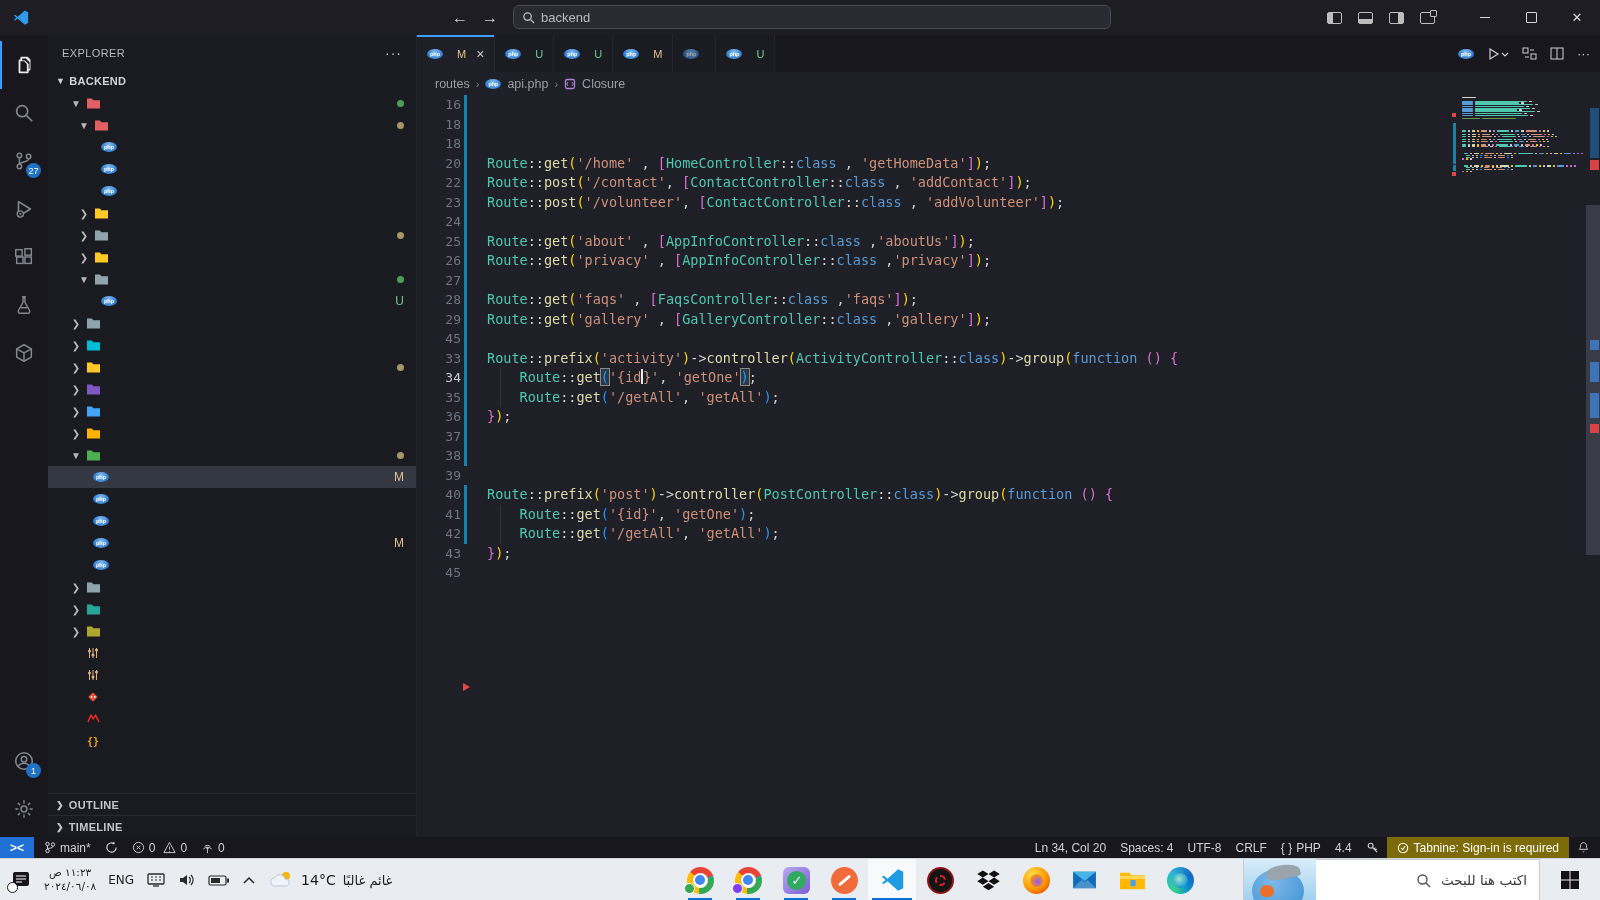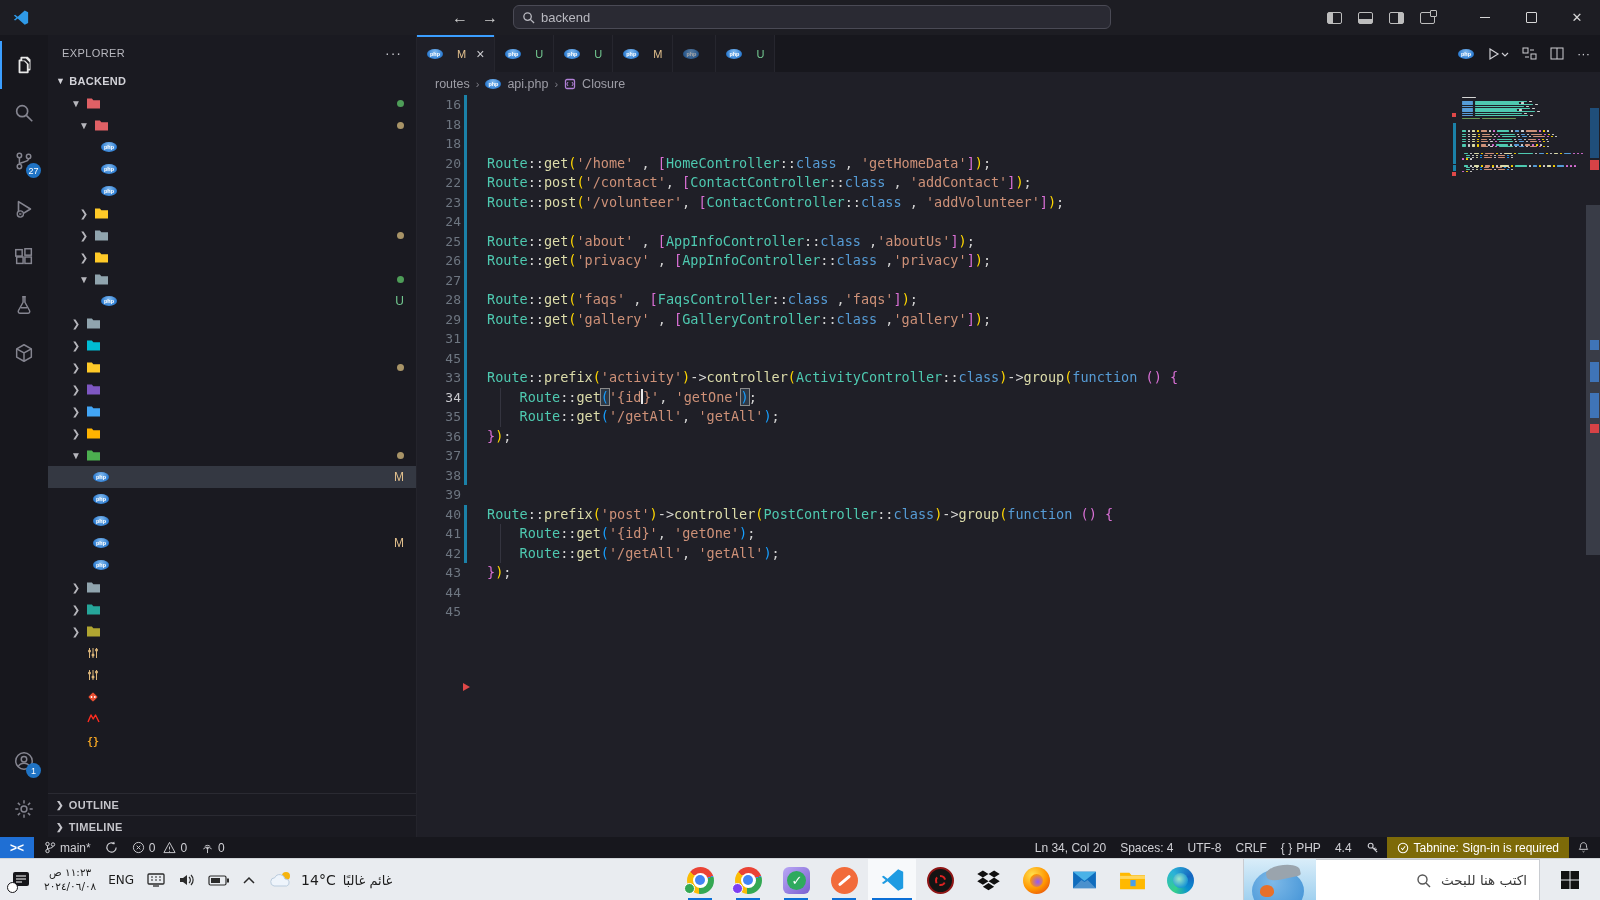--- a/index.html
+++ b/index.html
@@ -820,34 +820,32 @@
           <div class="crow"><span class="ln">18</span><span class="gbar mod"></span><span class="ctext"></span></div>
           <div class="crow"><span class="ln">20</span><span class="gbar mod"></span><span class="ctext"><span style="color: rgb(78, 201, 176);">Route</span><span style="color: rgb(212, 212, 212);">::</span><span style="color: rgb(220, 220, 170);">get</span><span style="color: rgb(255, 215, 0);">(</span><span style="color: rgb(206, 145, 120);">'/home'</span><span style="color: rgb(212, 212, 212);"> , </span><span style="color: rgb(218, 112, 214);">[</span><span style="color: rgb(78, 201, 176);">HomeController</span><span style="color: rgb(212, 212, 212);">::</span><span style="color: rgb(86, 156, 214);">class</span><span style="color: rgb(212, 212, 212);"> , </span><span style="color: rgb(206, 145, 120);">'getHomeData'</span><span style="color: rgb(218, 112, 214);">]</span><span style="color: rgb(255, 215, 0);">)</span><span style="color: rgb(212, 212, 212);">;</span></span></div>
           <div class="crow"><span class="ln">22</span><span class="gbar mod"></span><span class="ctext"><span style="color: rgb(78, 201, 176);">Route</span><span style="color: rgb(212, 212, 212);">::</span><span style="color: rgb(220, 220, 170);">post</span><span style="color: rgb(255, 215, 0);">(</span><span style="color: rgb(206, 145, 120);">'/contact'</span><span style="color: rgb(212, 212, 212);">, </span><span style="color: rgb(218, 112, 214);">[</span><span style="color: rgb(78, 201, 176);">ContactController</span><span style="color: rgb(212, 212, 212);">::</span><span style="color: rgb(86, 156, 214);">class</span><span style="color: rgb(212, 212, 212);"> , </span><span style="color: rgb(206, 145, 120);">'addContact'</span><span style="color: rgb(218, 112, 214);">]</span><span style="color: rgb(255, 215, 0);">)</span><span style="color: rgb(212, 212, 212);">;</span></span></div>
           <div class="crow"><span class="ln">23</span><span class="gbar mod"></span><span class="ctext"><span style="color: rgb(78, 201, 176);">Route</span><span style="color: rgb(212, 212, 212);">::</span><span style="color: rgb(220, 220, 170);">post</span><span style="color: rgb(255, 215, 0);">(</span><span style="color: rgb(206, 145, 120);">'/volunteer'</span><span style="color: rgb(212, 212, 212);">, </span><span style="color: rgb(218, 112, 214);">[</span><span style="color: rgb(78, 201, 176);">ContactController</span><span style="color: rgb(212, 212, 212);">::</span><span style="color: rgb(86, 156, 214);">class</span><span style="color: rgb(212, 212, 212);"> , </span><span style="color: rgb(206, 145, 120);">'addVolunteer'</span><span style="color: rgb(218, 112, 214);">]</span><span style="color: rgb(255, 215, 0);">)</span><span style="color: rgb(212, 212, 212);">;</span></span></div>
           <div class="crow"><span class="ln">24</span><span class="gbar mod"></span><span class="ctext"></span></div>
           <div class="crow"><span class="ln">25</span><span class="gbar mod"></span><span class="ctext"><span style="color: rgb(78, 201, 176);">Route</span><span style="color: rgb(212, 212, 212);">::</span><span style="color: rgb(220, 220, 170);">get</span><span style="color: rgb(255, 215, 0);">(</span><span style="color: rgb(206, 145, 120);">'about'</span><span style="color: rgb(212, 212, 212);"> , </span><span style="color: rgb(218, 112, 214);">[</span><span style="color: rgb(78, 201, 176);">AppInfoController</span><span style="color: rgb(212, 212, 212);">::</span><span style="color: rgb(86, 156, 214);">class</span><span style="color: rgb(212, 212, 212);"> ,</span><span style="color: rgb(206, 145, 120);">'aboutUs'</span><span style="color: rgb(218, 112, 214);">]</span><span style="color: rgb(255, 215, 0);">)</span><span style="color: rgb(212, 212, 212);">;</span></span></div>
           <div class="crow"><span class="ln">26</span><span class="gbar mod"></span><span class="ctext"><span style="color: rgb(78, 201, 176);">Route</span><span style="color: rgb(212, 212, 212);">::</span><span style="color: rgb(220, 220, 170);">get</span><span style="color: rgb(255, 215, 0);">(</span><span style="color: rgb(206, 145, 120);">'privacy'</span><span style="color: rgb(212, 212, 212);"> , </span><span style="color: rgb(218, 112, 214);">[</span><span style="color: rgb(78, 201, 176);">AppInfoController</span><span style="color: rgb(212, 212, 212);">::</span><span style="color: rgb(86, 156, 214);">class</span><span style="color: rgb(212, 212, 212);"> ,</span><span style="color: rgb(206, 145, 120);">'privacy'</span><span style="color: rgb(218, 112, 214);">]</span><span style="color: rgb(255, 215, 0);">)</span><span style="color: rgb(212, 212, 212);">;</span></span></div>
           <div class="crow"><span class="ln">27</span><span class="gbar mod"></span><span class="ctext"></span></div>
           <div class="crow"><span class="ln">28</span><span class="gbar mod"></span><span class="ctext"><span style="color: rgb(78, 201, 176);">Route</span><span style="color: rgb(212, 212, 212);">::</span><span style="color: rgb(220, 220, 170);">get</span><span style="color: rgb(255, 215, 0);">(</span><span style="color: rgb(206, 145, 120);">'faqs'</span><span style="color: rgb(212, 212, 212);"> , </span><span style="color: rgb(218, 112, 214);">[</span><span style="color: rgb(78, 201, 176);">FaqsController</span><span style="color: rgb(212, 212, 212);">::</span><span style="color: rgb(86, 156, 214);">class</span><span style="color: rgb(212, 212, 212);"> ,</span><span style="color: rgb(206, 145, 120);">'faqs'</span><span style="color: rgb(218, 112, 214);">]</span><span style="color: rgb(255, 215, 0);">)</span><span style="color: rgb(212, 212, 212);">;</span></span></div>
           <div class="crow"><span class="ln">29</span><span class="gbar mod"></span><span class="ctext"><span style="color: rgb(78, 201, 176);">Route</span><span style="color: rgb(212, 212, 212);">::</span><span style="color: rgb(220, 220, 170);">get</span><span style="color: rgb(255, 215, 0);">(</span><span style="color: rgb(206, 145, 120);">'gallery'</span><span style="color: rgb(212, 212, 212);"> , </span><span style="color: rgb(218, 112, 214);">[</span><span style="color: rgb(78, 201, 176);">GalleryController</span><span style="color: rgb(212, 212, 212);">::</span><span style="color: rgb(86, 156, 214);">class</span><span style="color: rgb(212, 212, 212);"> ,</span><span style="color: rgb(206, 145, 120);">'gallery'</span><span style="color: rgb(218, 112, 214);">]</span><span style="color: rgb(255, 215, 0);">)</span><span style="color: rgb(212, 212, 212);">;</span></span></div>
-          <div class="crow"><span class="ln">31</span><span class="gbar mod"></span><span class="ctext"></span></div>
           <div class="crow"><span class="ln">45</span><span class="gbar mod"></span><span class="ctext"></span></div>
           <div class="crow"><span class="ln">33</span><span class="gbar mod"></span><span class="ctext"><span style="color: rgb(78, 201, 176);">Route</span><span style="color: rgb(212, 212, 212);">::</span><span style="color: rgb(220, 220, 170);">prefix</span><span style="color: rgb(255, 215, 0);">(</span><span style="color: rgb(206, 145, 120);">'activity'</span><span style="color: rgb(255, 215, 0);">)</span><span style="color: rgb(212, 212, 212);">-&gt;</span><span style="color: rgb(220, 220, 170);">controller</span><span style="color: rgb(255, 215, 0);">(</span><span style="color: rgb(78, 201, 176);">ActivityController</span><span style="color: rgb(212, 212, 212);">::</span><span style="color: rgb(86, 156, 214);">class</span><span style="color: rgb(255, 215, 0);">)</span><span style="color: rgb(212, 212, 212);">-&gt;</span><span style="color: rgb(220, 220, 170);">group</span><span style="color: rgb(255, 215, 0);">(</span><span style="color: rgb(86, 156, 214);">function</span><span style="color: rgb(212, 212, 212);"> </span><span style="color: rgb(218, 112, 214);">(</span><span style="color: rgb(218, 112, 214);">)</span><span style="color: rgb(212, 212, 212);"> </span><span style="color: rgb(218, 112, 214);">{</span></span></div>
           <div class="crow"><span class="ln cur">34</span><span class="gbar mod"></span><span class="ctext"><span class="guide"></span><span style="color: rgb(212, 212, 212);">    </span><span style="color: rgb(78, 201, 176);">Route</span><span style="color: rgb(212, 212, 212);">::</span><span style="color: rgb(220, 220, 170);">get</span><span class="tok-box" style="color: rgb(23, 159, 255);">(</span><span style="color: rgb(206, 145, 120);">'{id</span><span class="caret"></span><span style="color: rgb(206, 145, 120);">}'</span><span style="color: rgb(212, 212, 212);">, </span><span style="color: rgb(206, 145, 120);">'getOne'</span><span class="tok-box" style="color: rgb(23, 159, 255);">)</span><span style="color: rgb(212, 212, 212);">;</span></span></div>
           <div class="crow"><span class="ln">35</span><span class="gbar mod"></span><span class="ctext"><span class="guide"></span><span style="color: rgb(212, 212, 212);">    </span><span style="color: rgb(78, 201, 176);">Route</span><span style="color: rgb(212, 212, 212);">::</span><span style="color: rgb(220, 220, 170);">get</span><span style="color: rgb(23, 159, 255);">(</span><span style="color: rgb(206, 145, 120);">'/getAll'</span><span style="color: rgb(212, 212, 212);">, </span><span style="color: rgb(206, 145, 120);">'getAll'</span><span style="color: rgb(23, 159, 255);">)</span><span style="color: rgb(212, 212, 212);">;</span></span></div>
           <div class="crow"><span class="ln">36</span><span class="gbar mod"></span><span class="ctext"><span style="color: rgb(218, 112, 214);">}</span><span style="color: rgb(255, 215, 0);">)</span><span style="color: rgb(212, 212, 212);">;</span></span></div>
           <div class="crow"><span class="ln">37</span><span class="gbar mod"></span><span class="ctext"></span></div>
           <div class="crow"><span class="ln">38</span><span class="gbar mod"></span><span class="ctext"></span></div>
           <div class="crow"><span class="ln">39</span><span class="gbar"></span><span class="ctext"></span></div>
           <div class="crow"><span class="ln">40</span><span class="gbar mod"></span><span class="ctext"><span style="color: rgb(78, 201, 176);">Route</span><span style="color: rgb(212, 212, 212);">::</span><span style="color: rgb(220, 220, 170);">prefix</span><span style="color: rgb(255, 215, 0);">(</span><span style="color: rgb(206, 145, 120);">'post'</span><span style="color: rgb(255, 215, 0);">)</span><span style="color: rgb(212, 212, 212);">-&gt;</span><span style="color: rgb(220, 220, 170);">controller</span><span style="color: rgb(255, 215, 0);">(</span><span style="color: rgb(78, 201, 176);">PostController</span><span style="color: rgb(212, 212, 212);">::</span><span style="color: rgb(86, 156, 214);">class</span><span style="color: rgb(255, 215, 0);">)</span><span style="color: rgb(212, 212, 212);">-&gt;</span><span style="color: rgb(220, 220, 170);">group</span><span style="color: rgb(255, 215, 0);">(</span><span style="color: rgb(86, 156, 214);">function</span><span style="color: rgb(212, 212, 212);"> </span><span style="color: rgb(218, 112, 214);">(</span><span style="color: rgb(218, 112, 214);">)</span><span style="color: rgb(212, 212, 212);"> </span><span style="color: rgb(218, 112, 214);">{</span></span></div>
           <div class="crow"><span class="ln">41</span><span class="gbar mod"></span><span class="ctext"><span class="guide"></span><span style="color: rgb(212, 212, 212);">    </span><span style="color: rgb(78, 201, 176);">Route</span><span style="color: rgb(212, 212, 212);">::</span><span style="color: rgb(220, 220, 170);">get</span><span style="color: rgb(23, 159, 255);">(</span><span style="color: rgb(206, 145, 120);">'{id}'</span><span style="color: rgb(212, 212, 212);">, </span><span style="color: rgb(206, 145, 120);">'getOne'</span><span style="color: rgb(23, 159, 255);">)</span><span style="color: rgb(212, 212, 212);">;</span></span></div>
           <div class="crow"><span class="ln">42</span><span class="gbar mod"></span><span class="ctext"><span class="guide"></span><span style="color: rgb(212, 212, 212);">    </span><span style="color: rgb(78, 201, 176);">Route</span><span style="color: rgb(212, 212, 212);">::</span><span style="color: rgb(220, 220, 170);">get</span><span style="color: rgb(23, 159, 255);">(</span><span style="color: rgb(206, 145, 120);">'/getAll'</span><span style="color: rgb(212, 212, 212);">, </span><span style="color: rgb(206, 145, 120);">'getAll'</span><span style="color: rgb(23, 159, 255);">)</span><span style="color: rgb(212, 212, 212);">;</span></span></div>
           <div class="crow"><span class="ln">43</span><span class="gbar"></span><span class="ctext"><span style="color: rgb(218, 112, 214);">}</span><span style="color: rgb(255, 215, 0);">)</span><span style="color: rgb(212, 212, 212);">;</span></span></div>
-          <div class="crow"><span class="ln">44</span><span class="gbar"></span><span class="ctext"></span></div>
           <div class="crow"><span class="ln">45</span><span class="gbar"></span><span class="ctext"></span></div>
           <div class="redarrow" style="top: 588px;"></div>
         </div>
     </div>
   </div>
 
   <div class="statusbar">
     <div class="sb-remote">&gt;&lt;</div>
     <div class="sb-left">
       <div class="sb-item">

